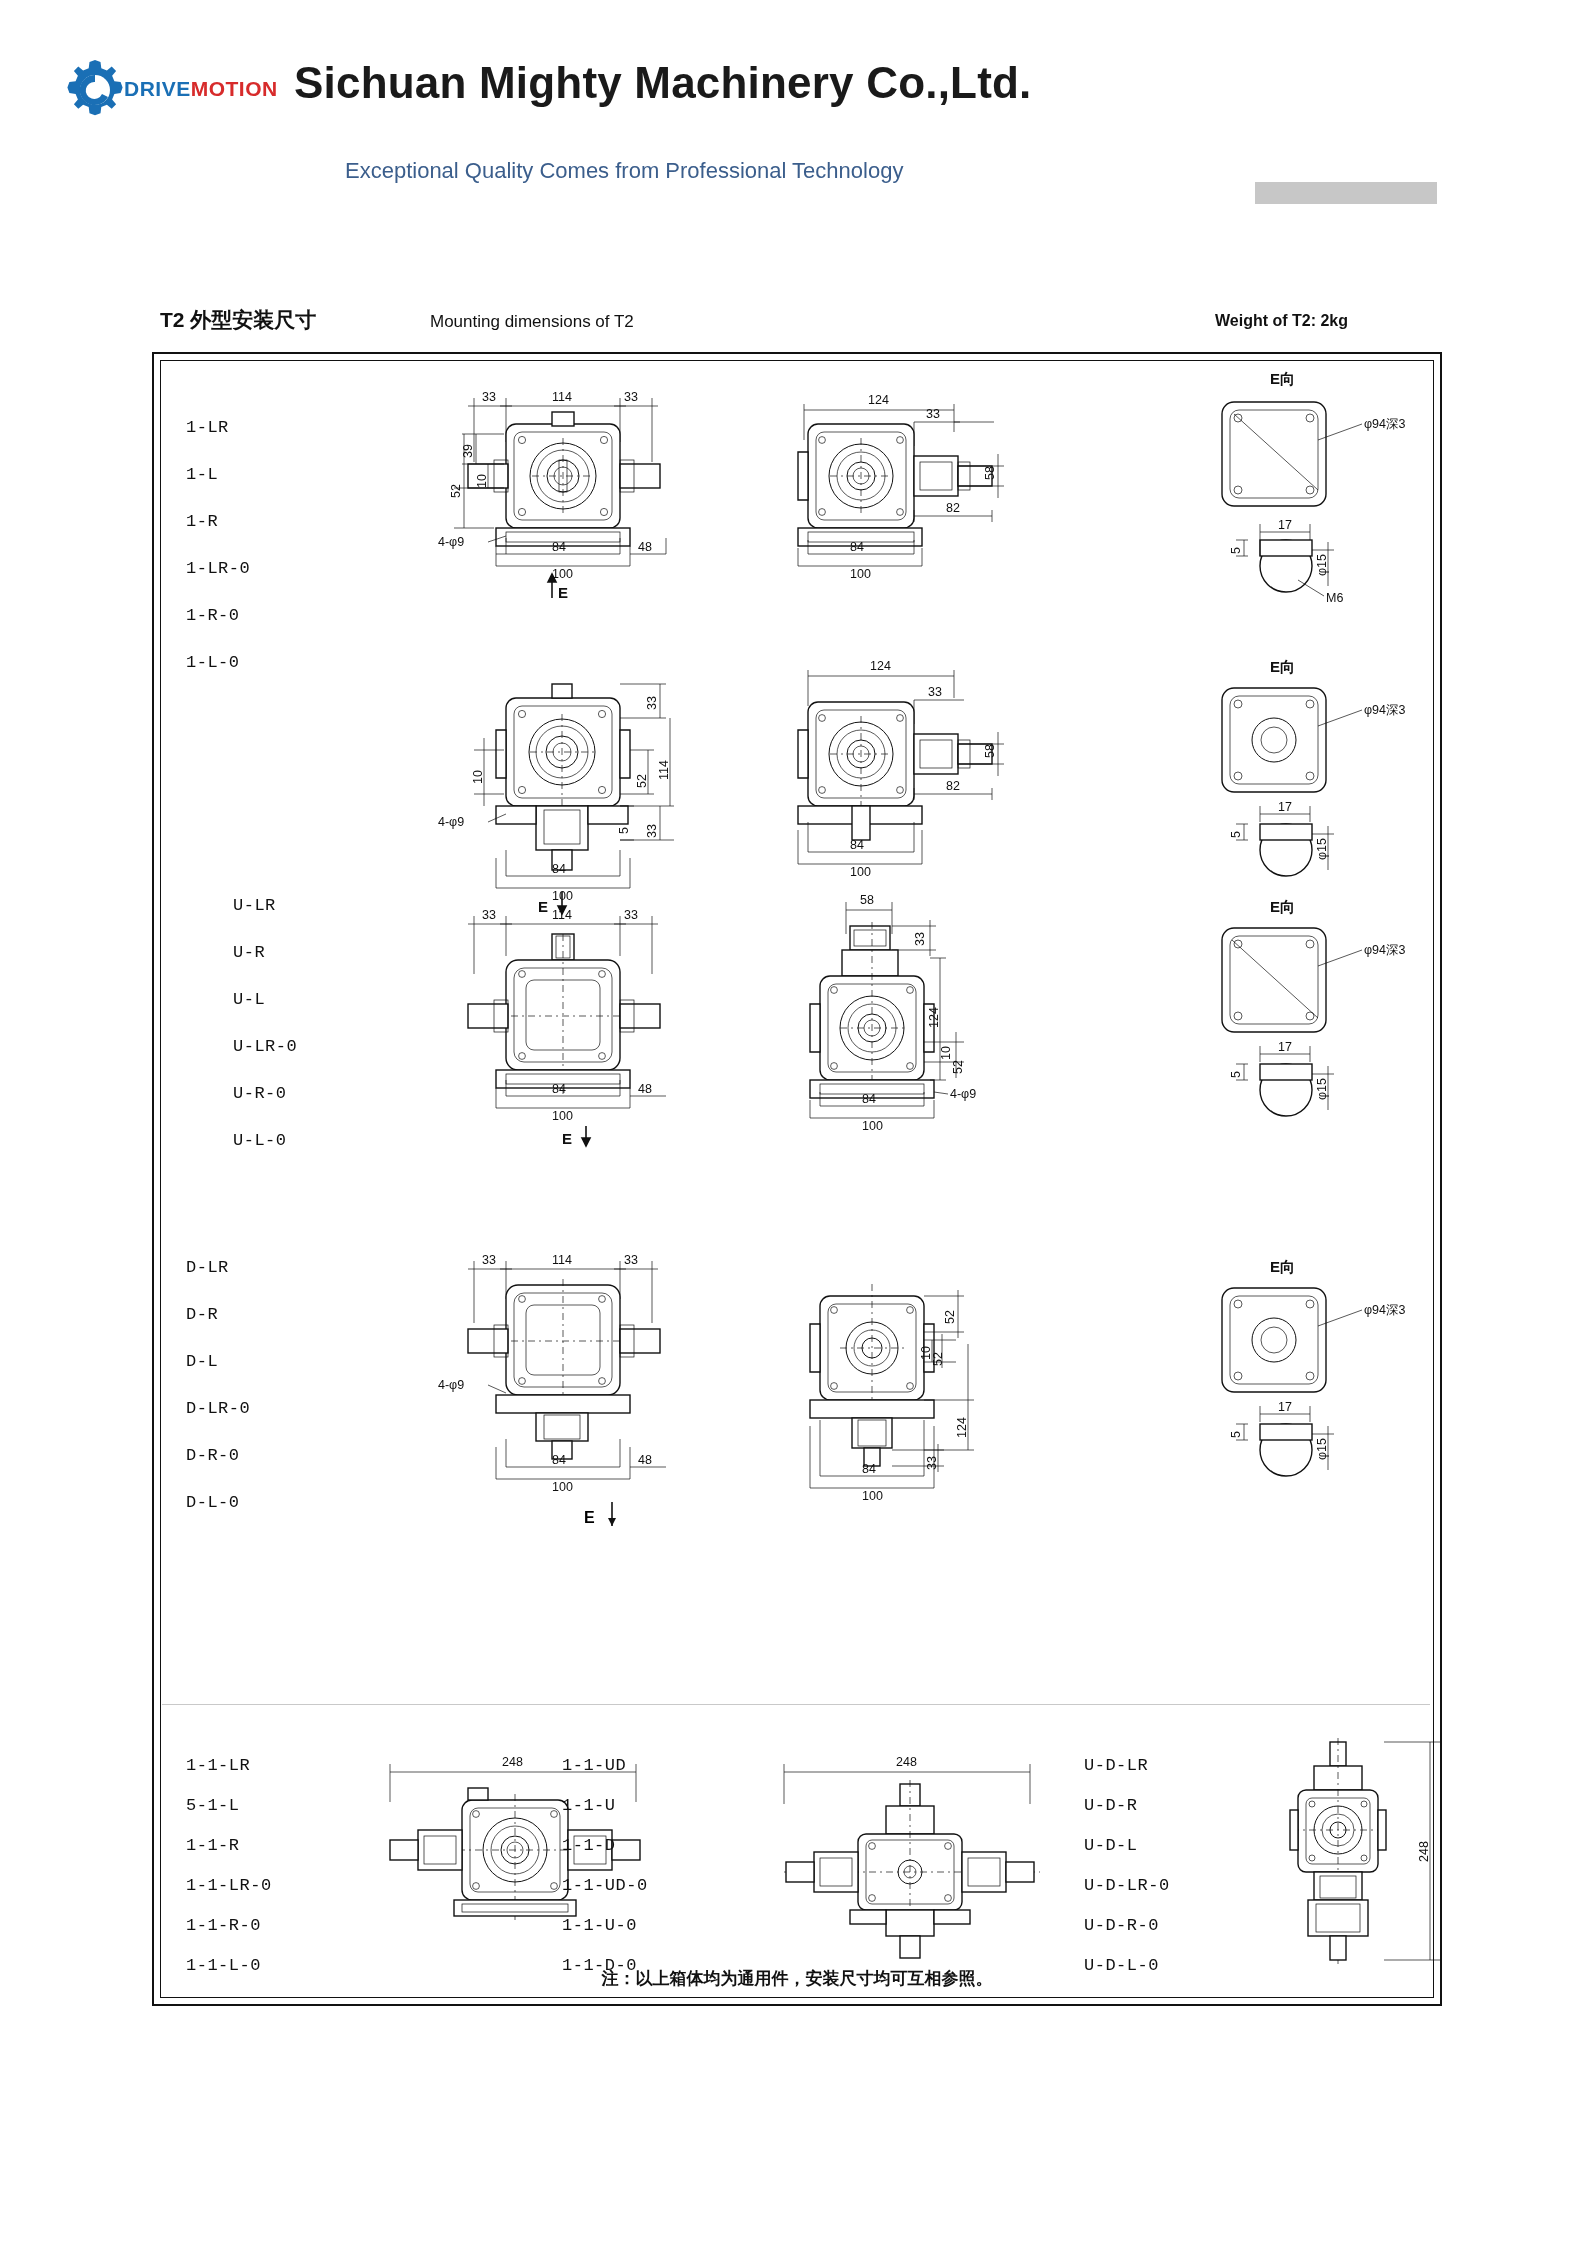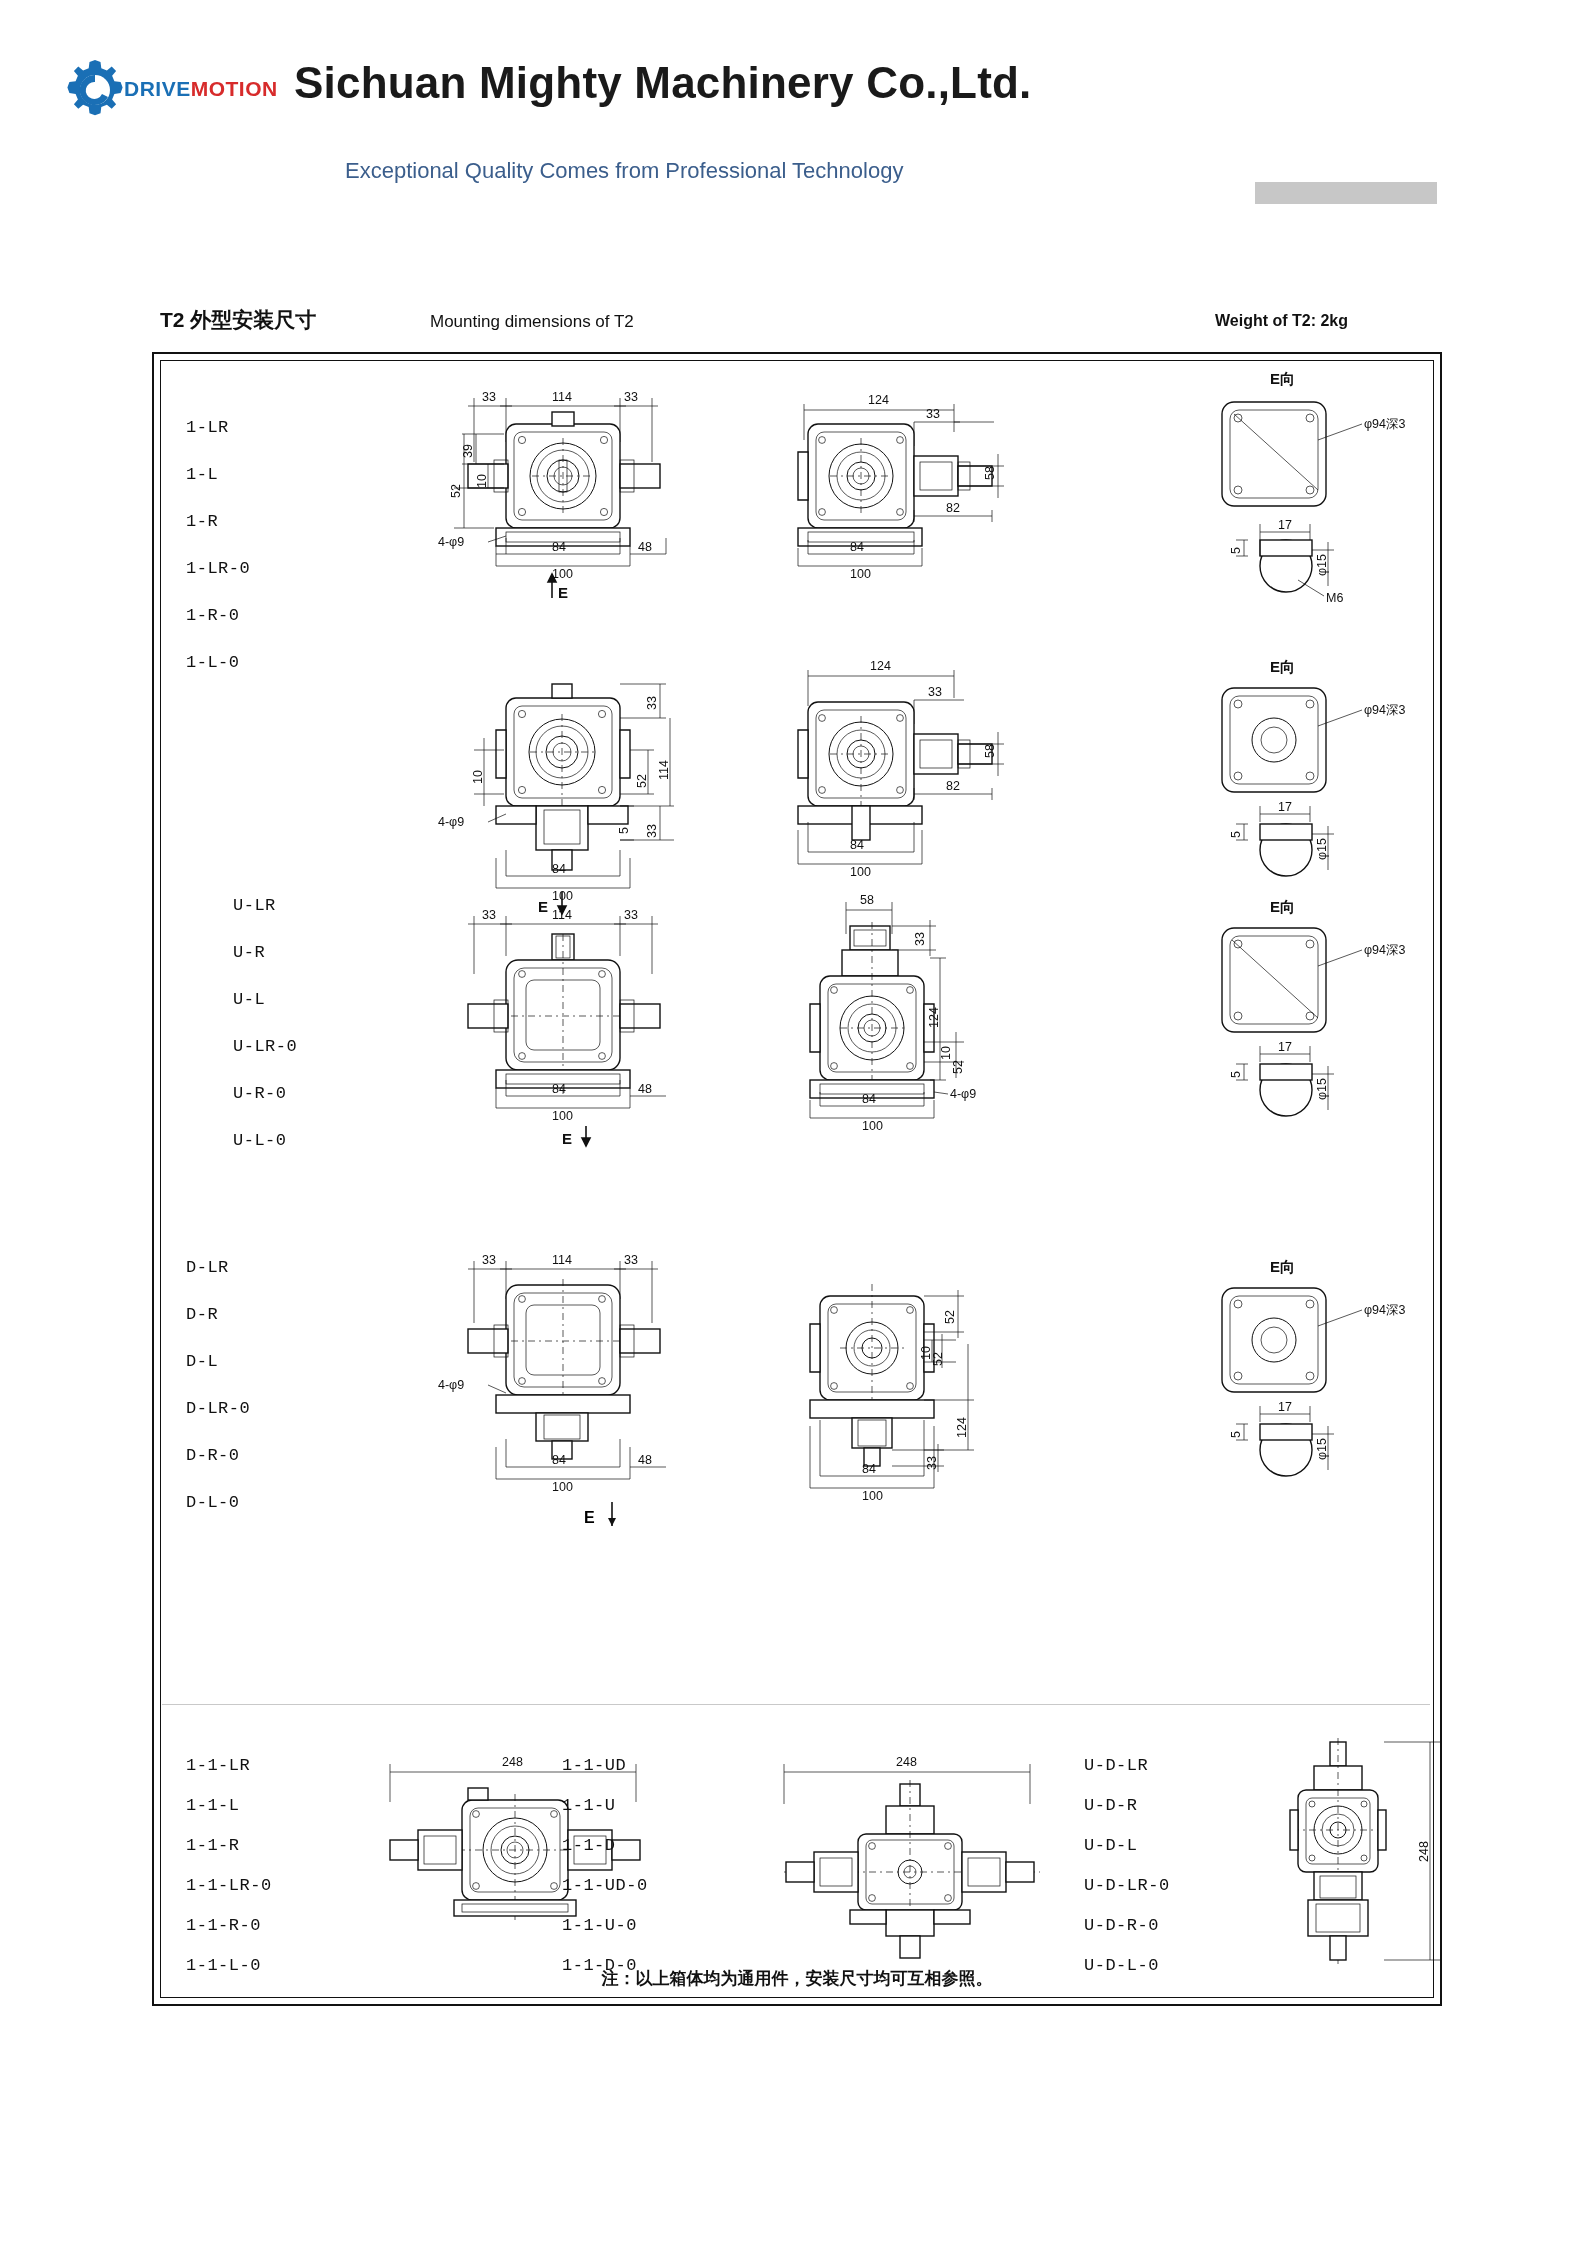--- a/index.html
+++ b/index.html
@@ -754,21 +754,21 @@
             <line x1="154" y1="172" x2="154" y2="216"></line>
           </g>
         <text class="dim" x="152" y="206" transform="rotate(-90 152 206)">φ15</text>
       </svg>
     </div>
 
     <div class="sep" style="top:1350px;"></div>
 
     <div class="labels" style="left:32px; top:1392px; line-height:40px;">
       <div>1-1-LR</div>
-      <div>1-1-L</div>
+      <div>5-1-L</div>
       <div>1-1-R</div>
       <div>1-1-LR-0</div>
       <div>1-1-R-0</div>
       <div>1-1-L-0</div>
     </div>
 
     <div class="dwg" style="left:196px; top:1390px;">
       <svg width="330" height="220" viewBox="0 0 330 220">
         <g class="thin">
           <line x1="40" y1="20" x2="40" y2="58"></line>

